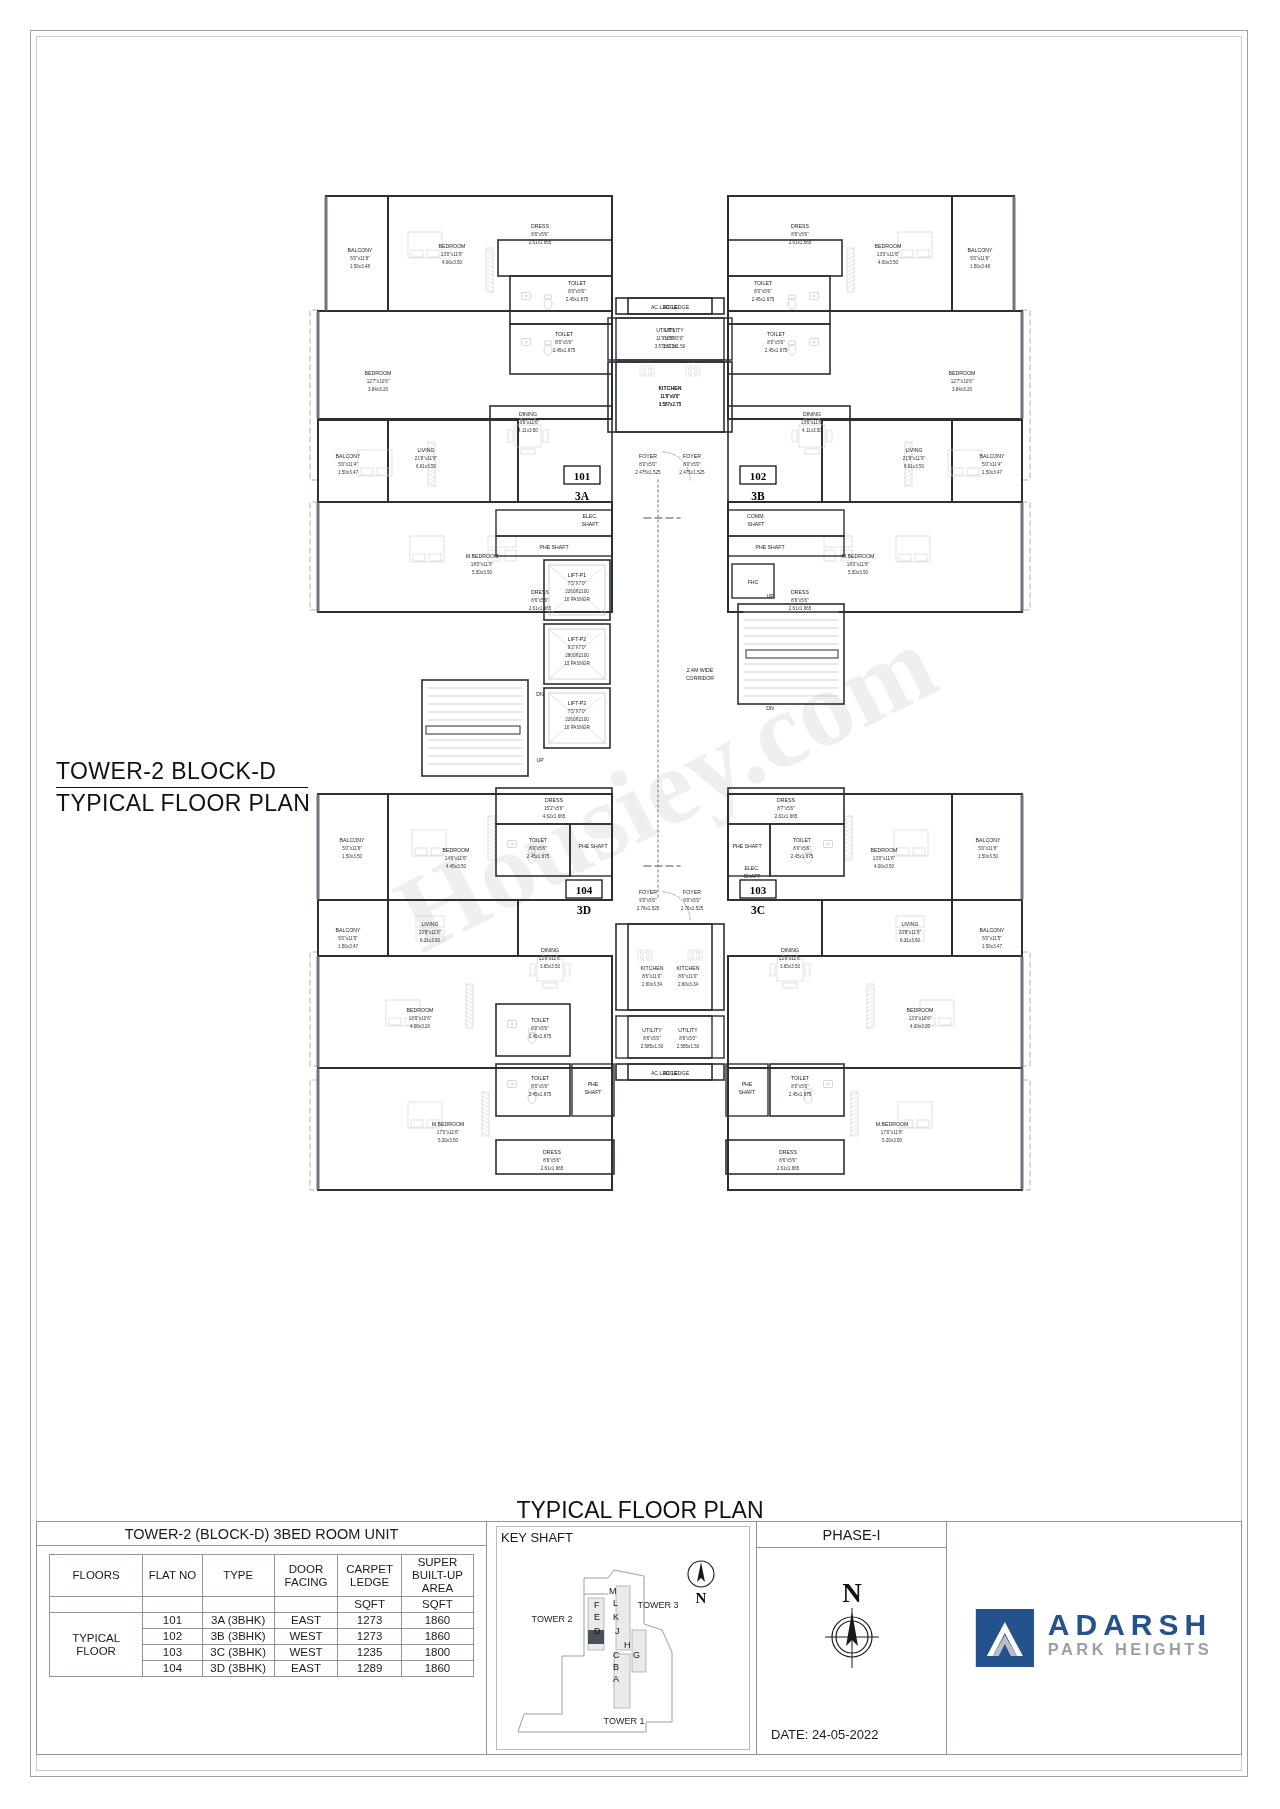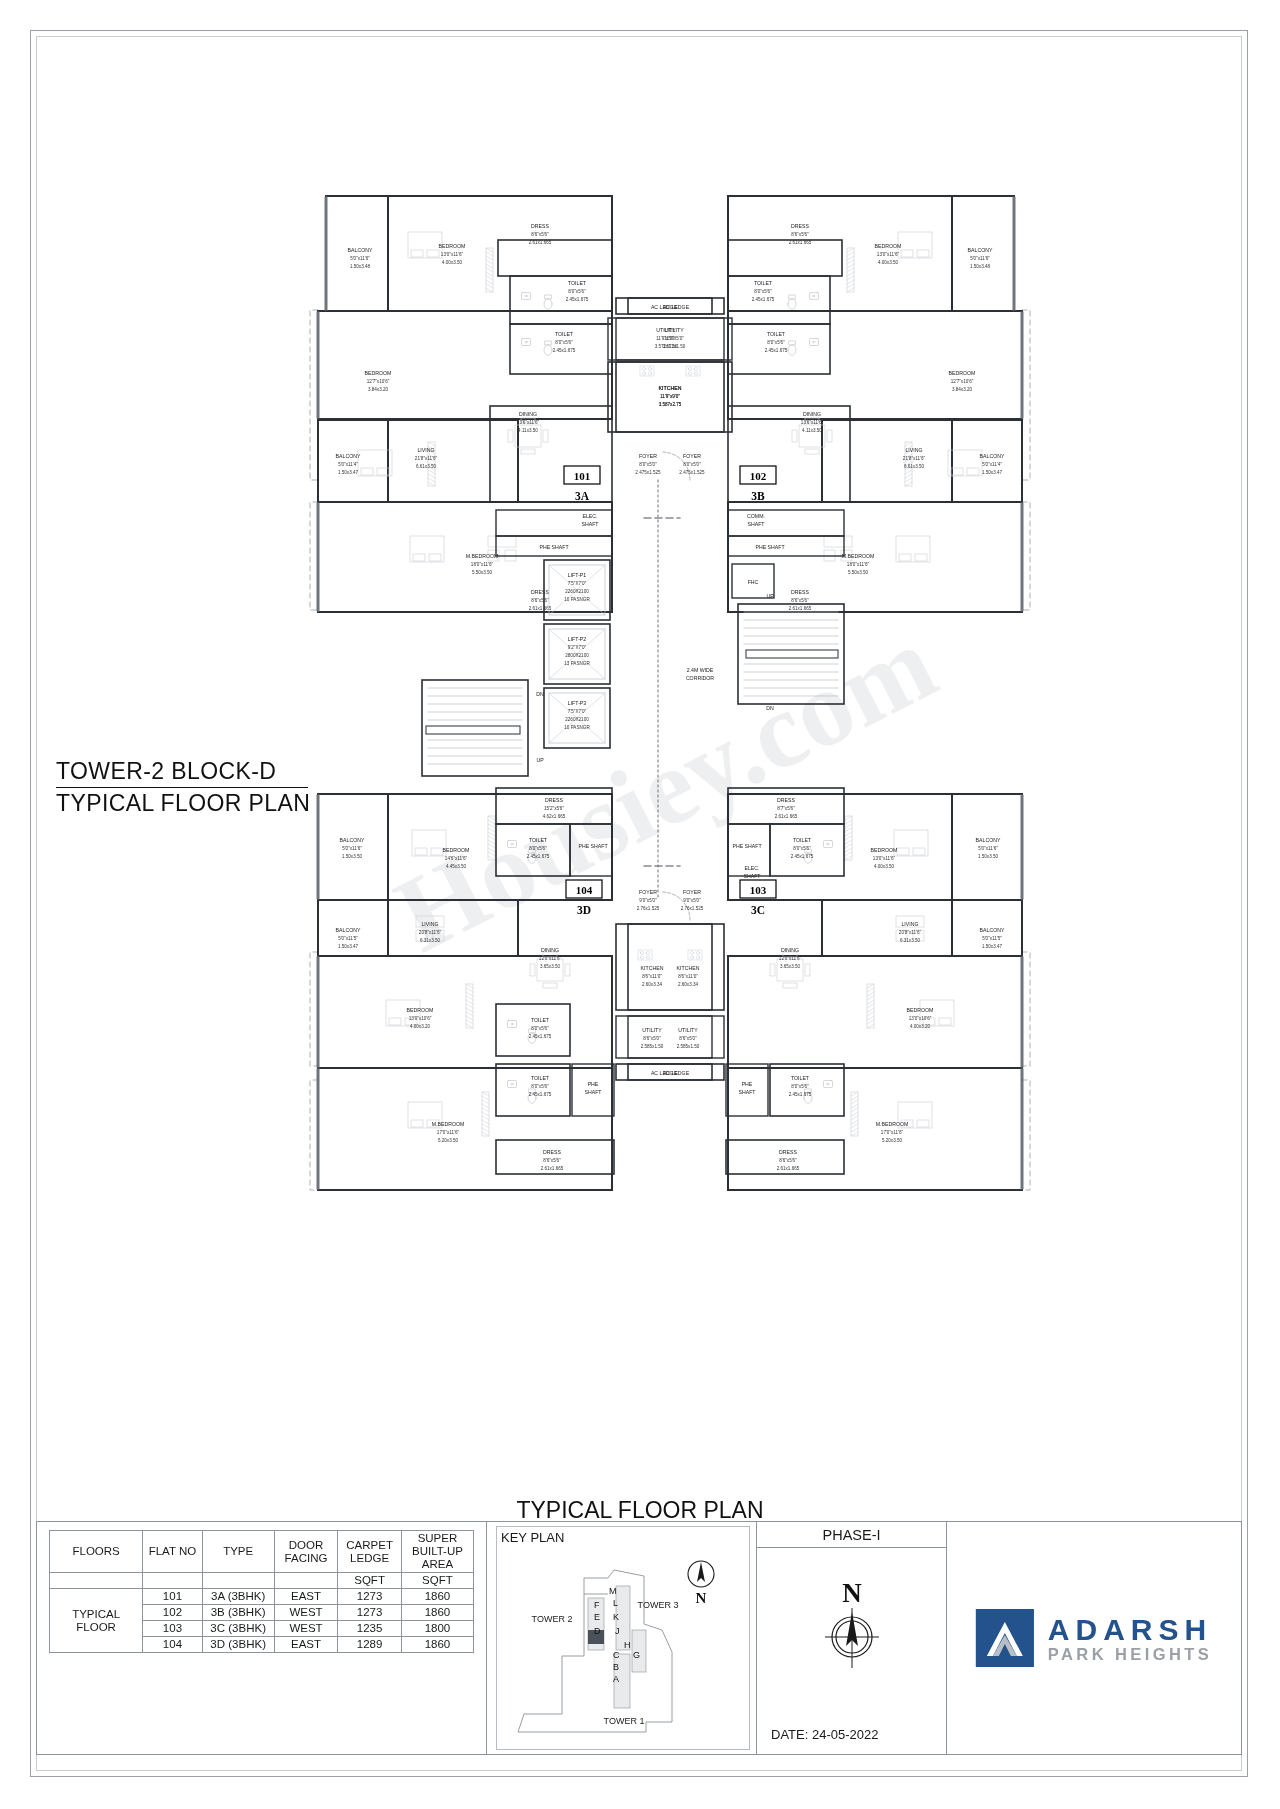--- a/index.html
+++ b/index.html
@@ -61,21 +61,21 @@
   .kp-frame{position:absolute;left:9px;top:4px;width:252px;height:222px;border:1px solid #b6bcc2;}
   .kp-svg{position:absolute;left:9px;top:4px;}
 
   .tb-phase{width:190px;position:relative;display:flex;flex-direction:column;}
   .tb-phase-h{text-align:center;font-size:14.5px;padding:5px 0 4px;border-bottom:1.2px solid #8d949b;}
   .tb-phase-body{flex:1;position:relative;}
   .compass{position:absolute;left:50%;top:26px;transform:translateX(-50%);}
   .tb-date{position:absolute;left:14px;bottom:12px;font-size:13px;}
 
   .tb-logo{flex:1;position:relative;}
-  .logo-wrap{position:absolute;left:50%;top:50%;transform:translate(-50%,-50%);display:flex;align-items:center;gap:14px;}
+  .logo-wrap{position:absolute;left:50%;top:50%;transform:translate(-50%,-50%);display:flex;align-items:flex-start;gap:14px;}
   .logo-mark{width:58px;height:58px;background:#23528c;position:relative;overflow:hidden;}
   .logo-text .l1{font-size:30px;font-weight:bold;letter-spacing:6px;color:#23528c;line-height:31px;}
   .logo-text .l2{font-size:16.5px;font-weight:bold;letter-spacing:3.4px;color:#9aa0a6;line-height:18px;}
 </style>
 </head>
 <body>
 
 <div id="sheet">
 
   <div class="sheet-border"></div>
@@ -624,20 +624,21 @@
 
       </g>
     </svg>
   </div>
 
   <div class="plan-caption">TYPICAL FLOOR PLAN</div>
 
   <div class="titleblock">
 
     <div class="tb-col tb-area">
+      <div class="tb-area-h1">TOWER-2 (BLOCK-D) 3BED ROOM UNIT</div>
       <div class="tb-area-body">
         <table class="areatab">
           <thead>
             <tr>
               <th class="c-floors">FLOORS</th>
               <th class="c-flat">FLAT NO</th>
               <th class="c-type">TYPE</th>
               <th class="c-door">DOOR FACING</th>
               <th class="c-carpet">CARPET LEDGE</th>
               <th class="c-super">SUPER BUILT-UP AREA</th>
@@ -719,21 +720,21 @@
             <text x="117" y="144">B</text>
           <text x="117" y="156">A</text>
         </g>
 
         <g>
           <circle cx="205" cy="48" r="13" fill="none" stroke="#1a1a1a" stroke-width="1.1"></circle>
           <path d="M205 36 L209 56 L205 52 L201 56 Z" fill="#1a1a1a"></path>
           <text x="205" y="77" text-anchor="middle" font-family="Liberation Serif, serif" font-size="15" font-weight="bold" fill="#111">N</text>
         </g>
       </svg>
-      <div class="kp-title">KEY PLAN</div>
+      <div class="kp-title">KEY SHAFT</div>
     </div>
 
     <div class="tb-col tb-phase">
       <div class="tb-phase-h">PHASE-I</div>
       <div class="tb-phase-body">
         <svg class="compass" width="90" height="104" viewBox="0 0 90 104" xmlns="http://www.w3.org/2000/svg">
           <text x="45" y="28" text-anchor="middle" font-family="Liberation Serif, serif" font-size="27" font-weight="bold" fill="#111">N</text>
           <circle cx="45" cy="63" r="20" fill="none" stroke="#1a1a1a" stroke-width="1.2"></circle>
           <circle cx="45" cy="63" r="16" fill="none" stroke="#1a1a1a" stroke-width="1.2"></circle>
           <line x1="18" y1="63" x2="72" y2="63" stroke="#1a1a1a" stroke-width="1"></line>

